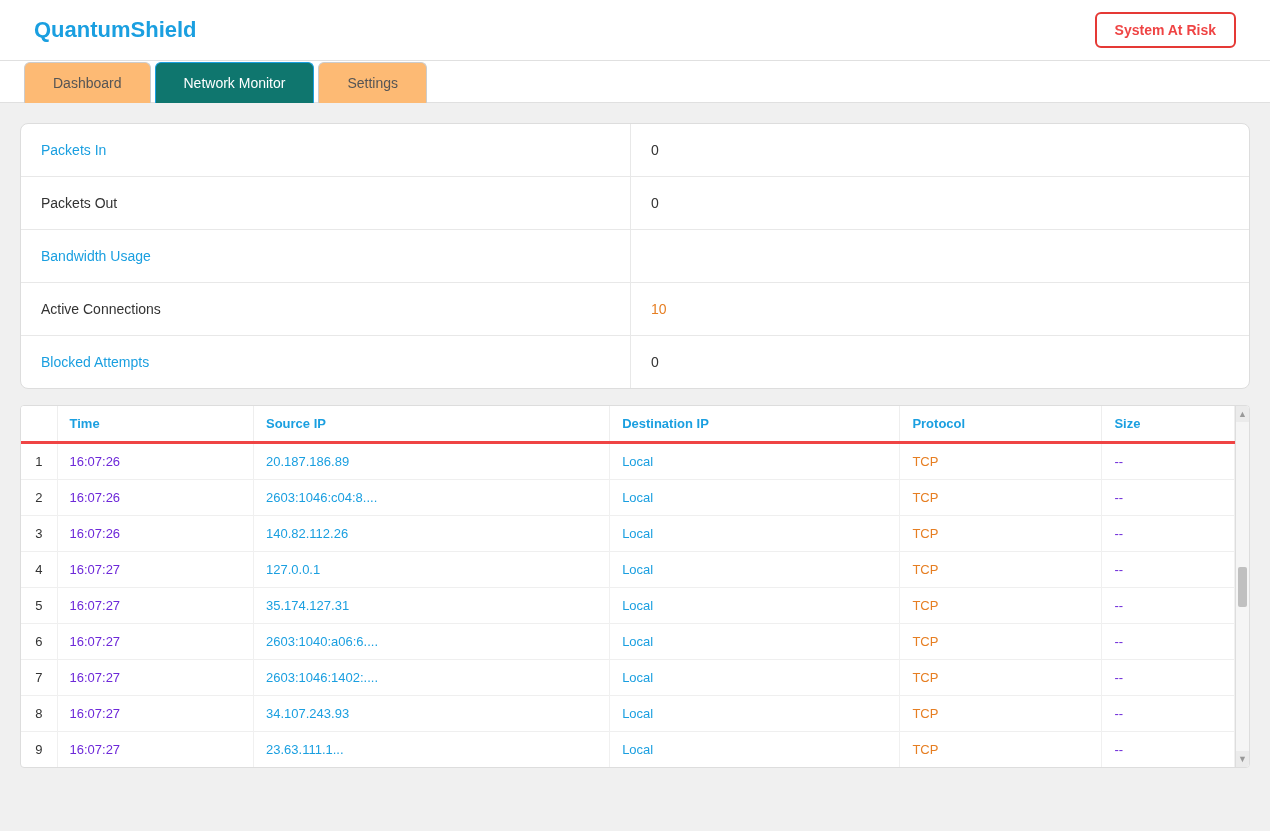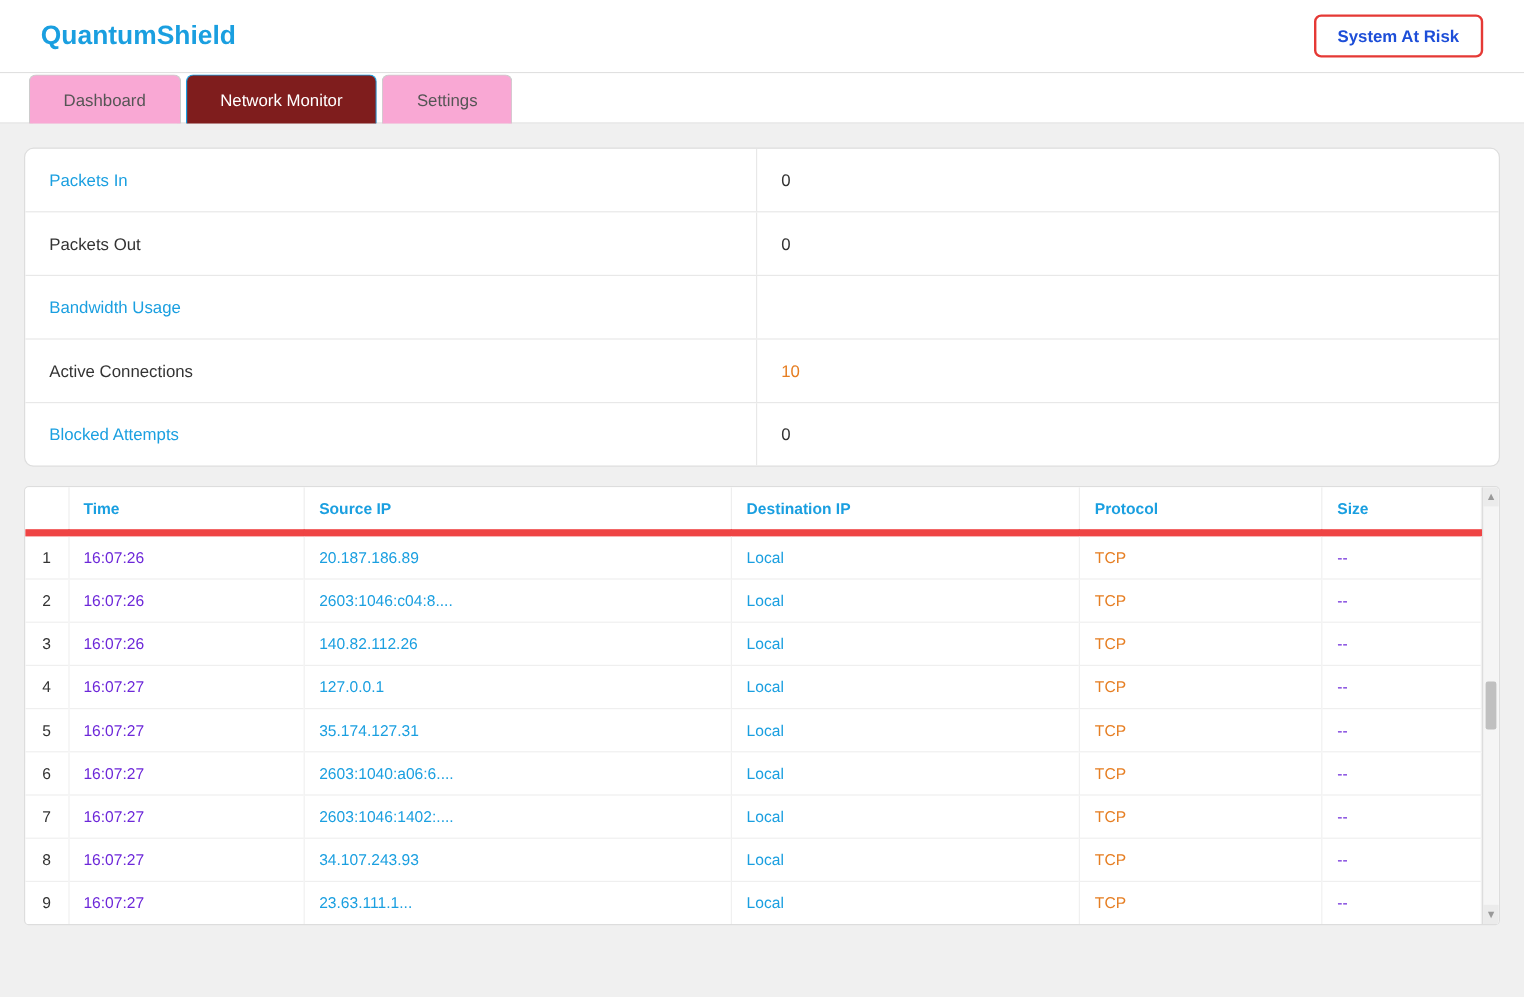--- a/index.html
+++ b/index.html
@@ -17,21 +17,21 @@
       justify-content: space-between;
       border-bottom: 1px solid #e0e0e0;
     }
     .logo {
       font-size: 22px;
       font-weight: bold;
       color: #1a9fe0;
     }
     .risk-badge {
       border: 2px solid #e53935;
-      color: #1d4ed8;
+      color: #ef4444;
       padding: 8px 18px;
       border-radius: 6px;
       font-weight: bold;
       font-size: 14px;
       background: #fff;
       cursor: default;
     }
     .tabs-bar {
       background: #fff;
       padding: 0 24px;
@@ -39,28 +39,28 @@
       align-items: flex-end;
       border-bottom: 1px solid #e0e0e0;
     }
     .tab {
       padding: 12px 28px;
       cursor: pointer;
       border: 1px solid #ccc;
       border-bottom: none;
       margin-right: 4px;
       border-radius: 6px 6px 0 0;
-      background: #f9a8d4;
+      background: #fdba74;
       color: #555;
       font-size: 14px;
       position: relative;
       bottom: -1px;
     }
     .tab.active {
-      background: #7f1d1d;
+      background: #0f766e;
       color: #fff;
       border-color: #1a9fe0;
     }
     .main {
       padding: 20px 20px;
     }
     .stats-grid {
       background: #fff;
       border: 1px solid #ddd;
       border-radius: 8px;
@@ -105,21 +105,21 @@
       overflow: hidden;
       position: relative;
     }
     table {
       width: 100%;
       border-collapse: collapse;
       font-size: 13px;
     }
     thead tr {
       background: #fff;
-      border-bottom: 6px solid #ef4444;
+      border-bottom: 3px solid #ef4444;
     }
     thead th {
       padding: 10px 12px;
       text-align: left;
       color: #1a9fe0;
       font-weight: 600;
       border-right: 1px solid #eee;
     }
     thead th:first-child {
       width: 36px;

